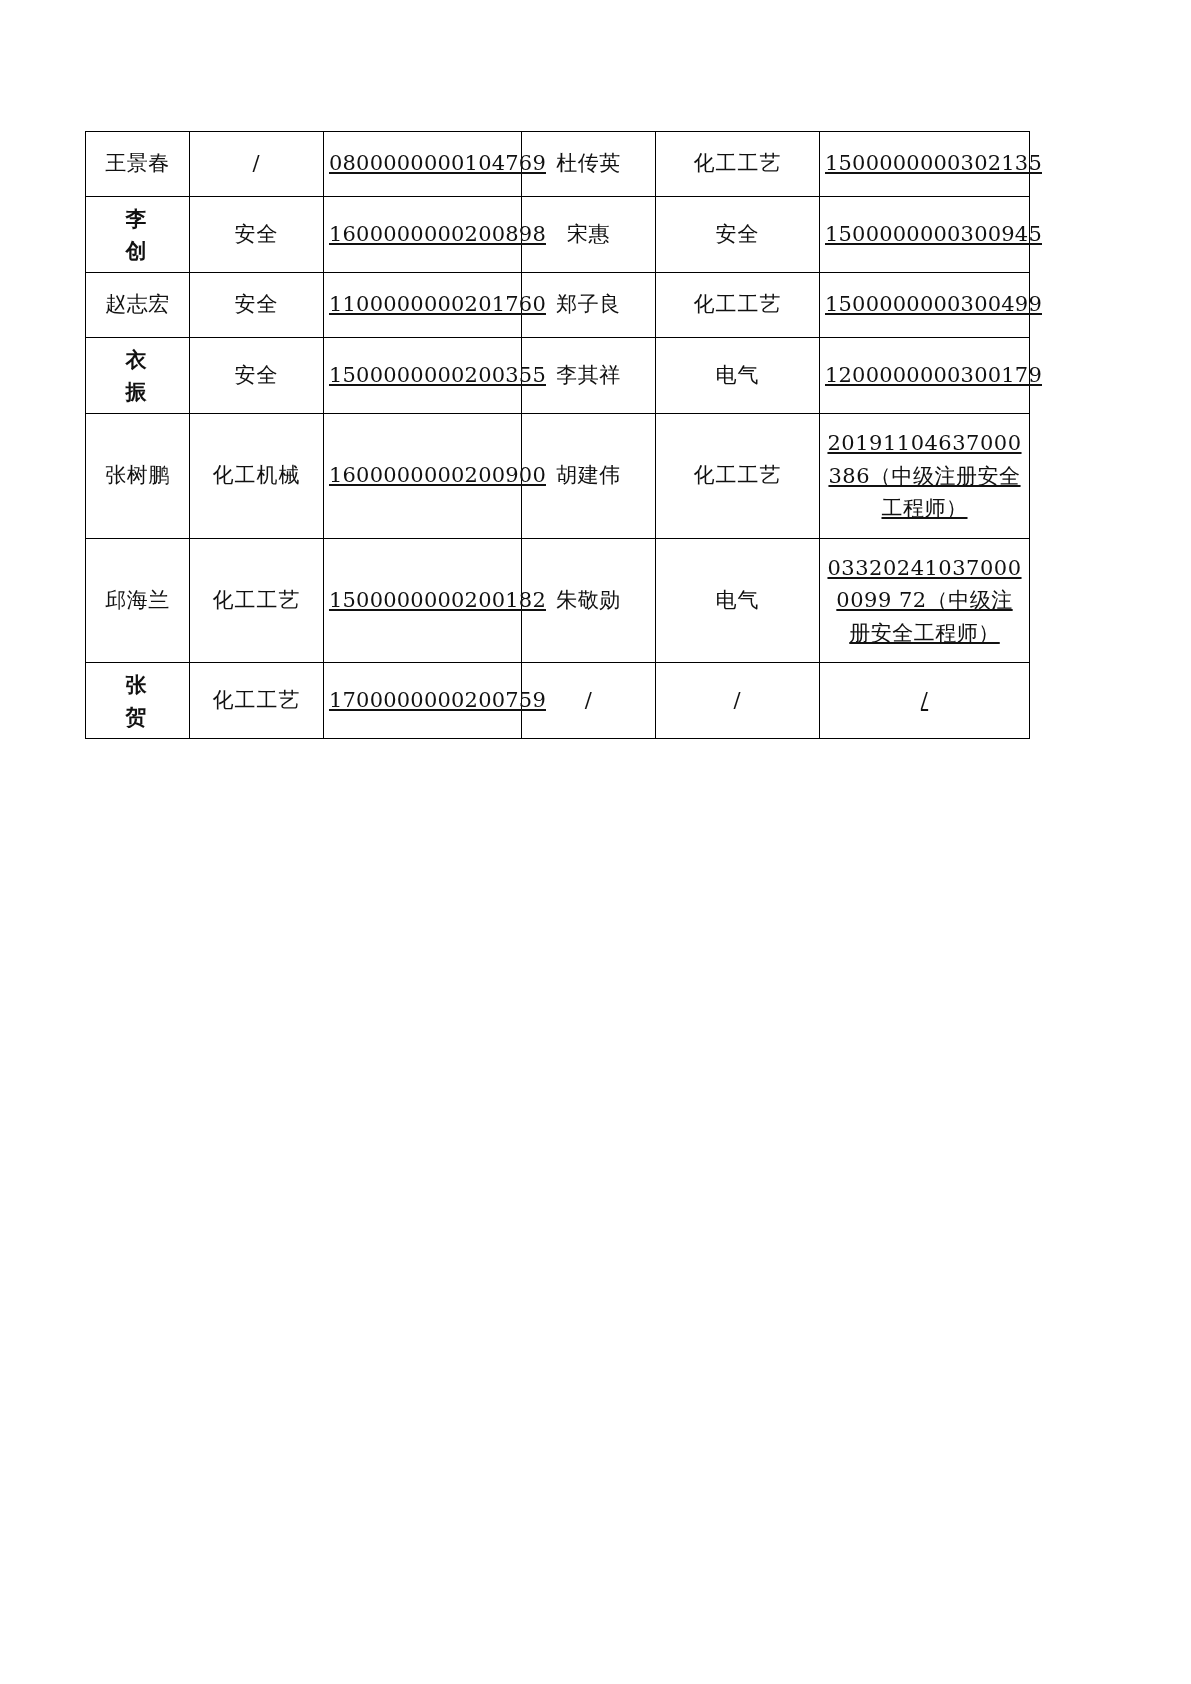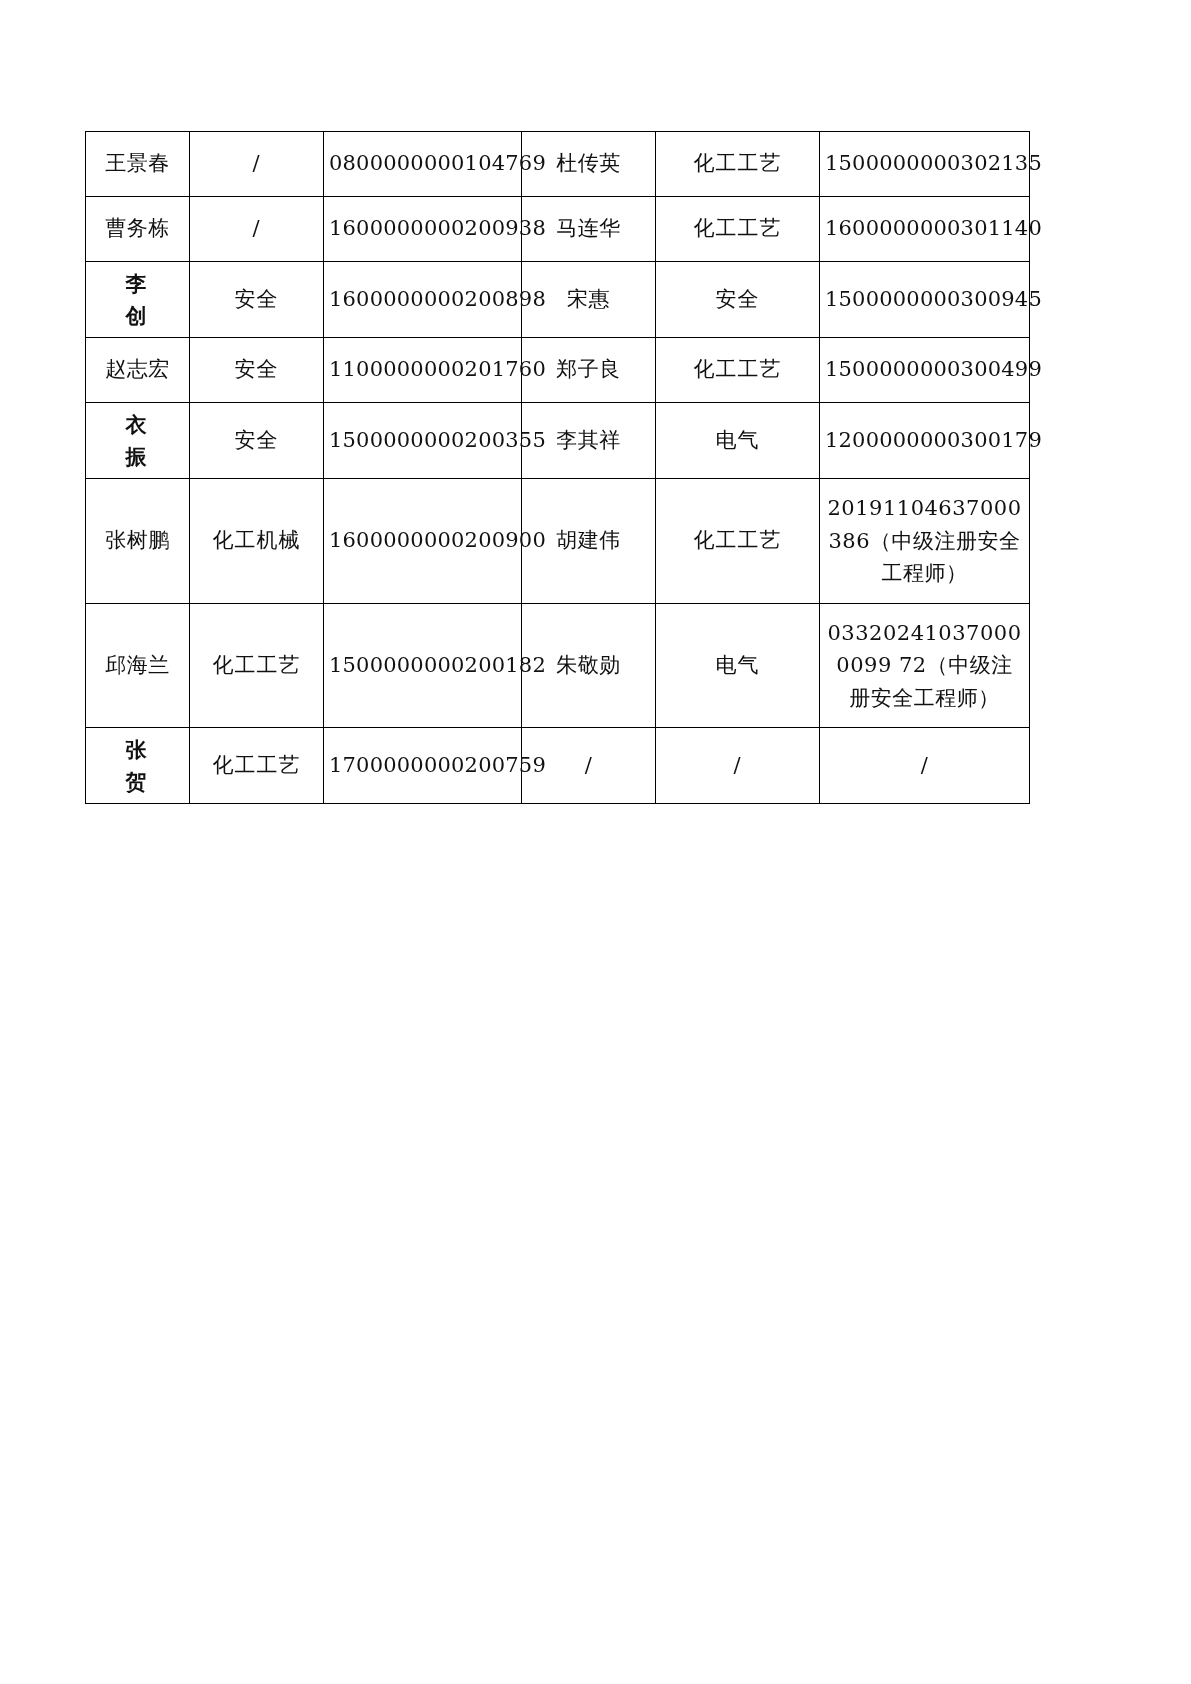--- a/index.html
+++ b/index.html
@@ -63,20 +63,21 @@
     font-weight: bold;
   }
   td.spec-cell {
     letter-spacing: 1px;
   }
   td.num-cell {
     font-family: "DejaVu Serif", "Liberation Serif", serif;
     letter-spacing: 0.2px;
     white-space: nowrap;
     font-size: 20.5px;
+    text-decoration: underline;
   }
   td.num-cell.wrapped {
     white-space: normal;
     letter-spacing: 0.5px;
     line-height: 1.55;
     padding: 13px 7px;
   }
   td.slash {
     font-size: 21px;
   }
@@ -101,28 +102,20 @@
 
         <tr class="std-row">
           <td class="name-cell">王景春</td>
           <td class="spec-cell slash">/</td>
           <td class="num-cell">0800000000104769</td>
           <td class="name-cell">杜传英</td>
           <td class="spec-cell">化工工艺</td>
           <td class="num-cell">1500000000302135</td>
         </tr>
 
-        <tr class="std-row">
-          <td class="name-cell">曹务栋</td>
-          <td class="spec-cell slash">/</td>
-          <td class="num-cell">1600000000200938</td>
-          <td class="name-cell">马连华</td>
-          <td class="spec-cell">化工工艺</td>
-          <td class="num-cell">1600000000301140</td>
-        </tr>
 
         <tr class="std-row">
           <td class="name-cell spread">李  创</td>
           <td class="spec-cell">安全</td>
           <td class="num-cell">1600000000200898</td>
           <td class="name-cell">宋惠</td>
           <td class="spec-cell">安全</td>
           <td class="num-cell">1500000000300945</td>
         </tr>
 

